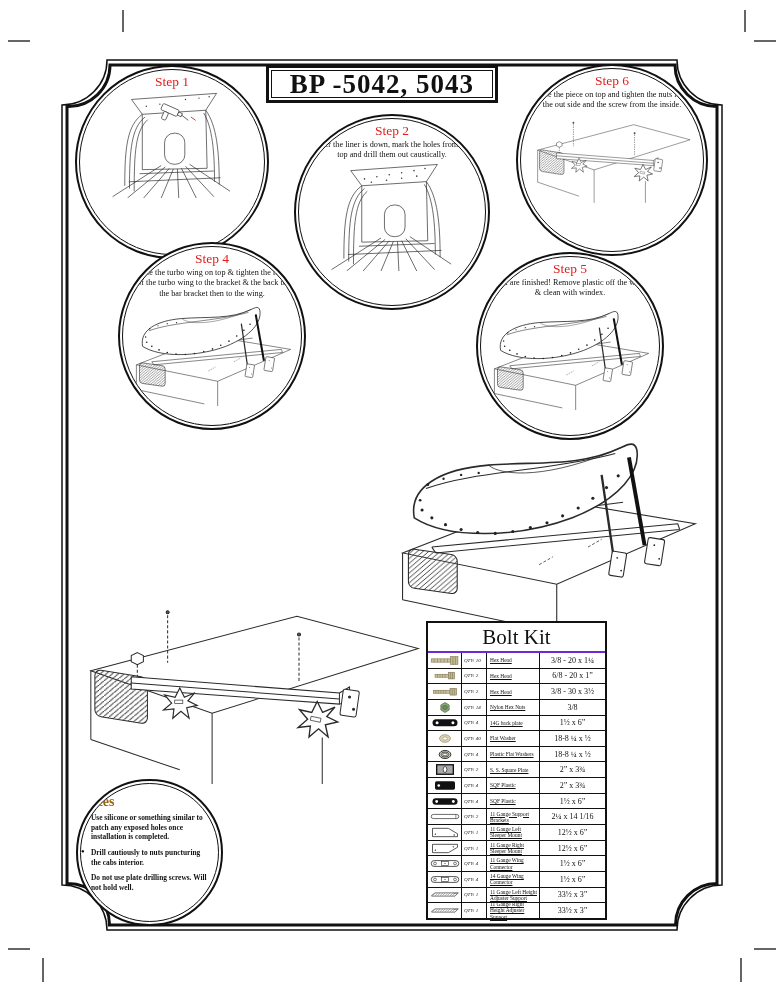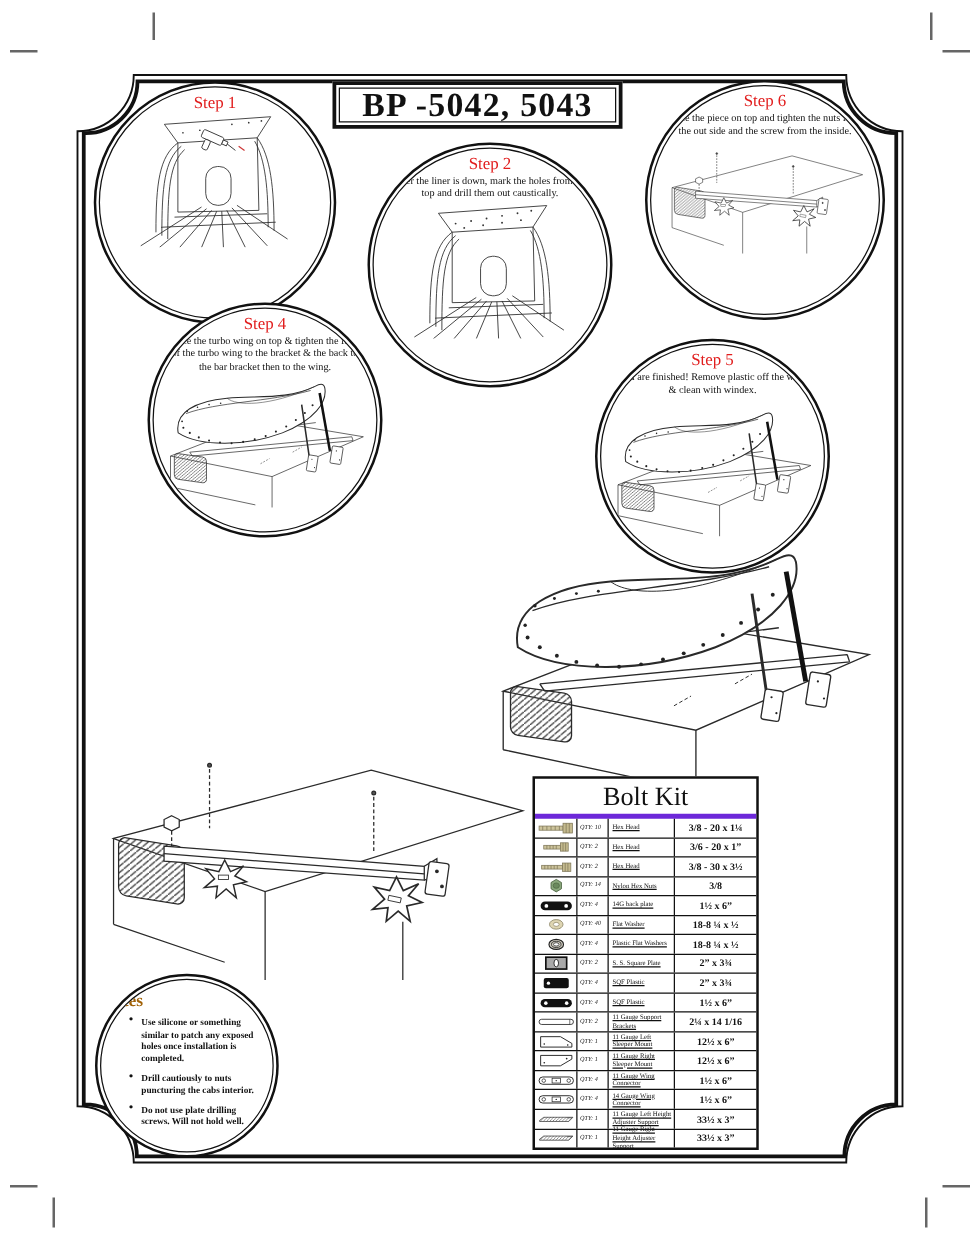--- a/index.html
+++ b/index.html
@@ -17,40 +17,40 @@
   
   .circle{position:absolute;border-radius:50%;border:2.5px solid #111;background:#fff;
           box-sizing:border-box;z-index:2;}
   .circle .ring{position:absolute;inset:2px;border:1.2px solid #111;border-radius:50%;
                 overflow:hidden;}
   .step-title{margin-top:4px;text-align:center;font-size:13.5px;font-weight:normal;color:#e11d1d;}
   .step-text{margin:1px auto 0;width:88%;text-align:center;font-size:8.2px;line-height:1.25;}
   .illus{display:block;margin:0 auto;}
   
   .notes-title{margin-top:10px;text-align:left;font-size:14px;font-weight:bold;color:#a16207;}
-  .notes-list{margin:3px 10px 0 24px;padding:0;list-style:none;font-size:7.4px;font-weight:bold;line-height:1.3;}
+  .notes-list{margin:3px 10px 0 2px;padding:0;list-style:none;font-size:7.4px;font-weight:bold;line-height:1.3;}
   .notes-list li{margin-bottom:6px;padding-left:8px;position:relative;}
   .notes-list li::before{content:"\25CF";position:absolute;left:-2px;top:0;font-size:6px;}
   
   .fig{position:absolute;z-index:1;}
   
   .bolt-kit{position:absolute;left:426px;top:621px;width:181px;height:299px;
             border:2px solid #111;background:#fff;box-sizing:border-box;display:flex;
             flex-direction:column;z-index:4;}
-  .bk-header{height:28px;border-bottom:4px solid #6d28d9;display:flex;align-items:center;
+  .bk-header{height:28px;border-bottom:2px solid #6d28d9;display:flex;align-items:center;
              justify-content:center;font-size:21px;}
   .bk-rows{flex:1;display:flex;flex-direction:column;}
   .bk-row{flex:1;display:flex;border-bottom:1.5px solid #111;align-items:stretch;min-height:0;}
   .bk-row:last-child{border-bottom:none;}
   .bk-cell{display:flex;align-items:center;box-sizing:border-box;min-width:0;}
   .c-icon{width:34px;border-right:1.5px solid #111;justify-content:center;}
   .c-qty{width:25px;border-right:1.5px solid #111;font-style:italic;font-size:5px;padding-left:2px;color:#222;}
   .c-name{width:53px;border-right:1.5px solid #111;font-size:5.4px;padding:1px 1px 1px 3px;line-height:1.15;}
   .c-name span{text-decoration:underline;}
-  .c-size{flex:1;justify-content:center;font-weight:bold;font-size:8px;white-space:nowrap;}
+  .c-size{flex:1;justify-content:center;font-weight:normal;font-size:8px;white-space:nowrap;}
   .bk-icon{width:30px;height:13px;}
 </style>
 </head>
 <body>
 
 <div class="page">
 
   <div class="crop" style="left:122px;top:10px;width:1.5px;height:22px;"></div>
   <div class="crop" style="left:8px;top:40px;width:22px;height:1.5px;"></div>
   <div class="crop" style="left:744px;top:10px;width:1.5px;height:22px;"></div>
@@ -306,21 +306,21 @@
   <div class="circle" style="left:118px;top:242px;width:188px;height:188px;">
     <div class="ring">
       <div class="step-title">Step 4</div>
       <div class="step-text">Place the turbo wing on top &amp; tighten the front of the turbo wing to the bracket &amp; the back to the bar bracket then to the wing.</div>
       <svg class="illus" width="170" height="108" viewBox="0 0 330 210">
         <use href="#il-wing"></use>
       </svg>
     </div>
   </div>
 
-  <div class="circle" style="left:476px;top:271px;width:188px;height:188px;">
+  <div class="circle" style="left:476px;top:252px;width:188px;height:188px;">
     <div class="ring">
       <div class="step-title">Step 5</div>
       <div class="step-text">You are finished! Remove plastic off the wing &amp; clean with windex.</div>
       <svg class="illus" style="margin-top:4px" width="170" height="108" viewBox="0 0 330 210">
         <use href="#il-wing"></use>
       </svg>
     </div>
   </div>
 
   <svg class="fig" style="left:385px;top:428px;" width="322" height="205" viewBox="0 0 330 210">
@@ -360,21 +360,21 @@
         <div class="bk-row">
           <div class="bk-cell c-icon">
             <svg class="bk-icon" viewBox="0 0 36 15">
               <use href="#sym-hex-bolt-short-icon"></use>
             </svg>
           </div>
           <div class="bk-cell c-qty">QTY: 2</div>
           <div class="bk-cell c-name">
             <span>Hex Head</span>
           </div>
-          <div class="bk-cell c-size">3/6 - 20 x 1”</div>
+          <div class="bk-cell c-size">6/8 - 20 x 1”</div>
         </div>
         <div class="bk-row">
           <div class="bk-cell c-icon">
             <svg class="bk-icon" viewBox="0 0 36 15">
               <use href="#sym-hex-bolt-medium-icon"></use>
             </svg>
           </div>
           <div class="bk-cell c-qty">QTY: 2</div>
           <div class="bk-cell c-name">
             <span>Hex Head</span>

